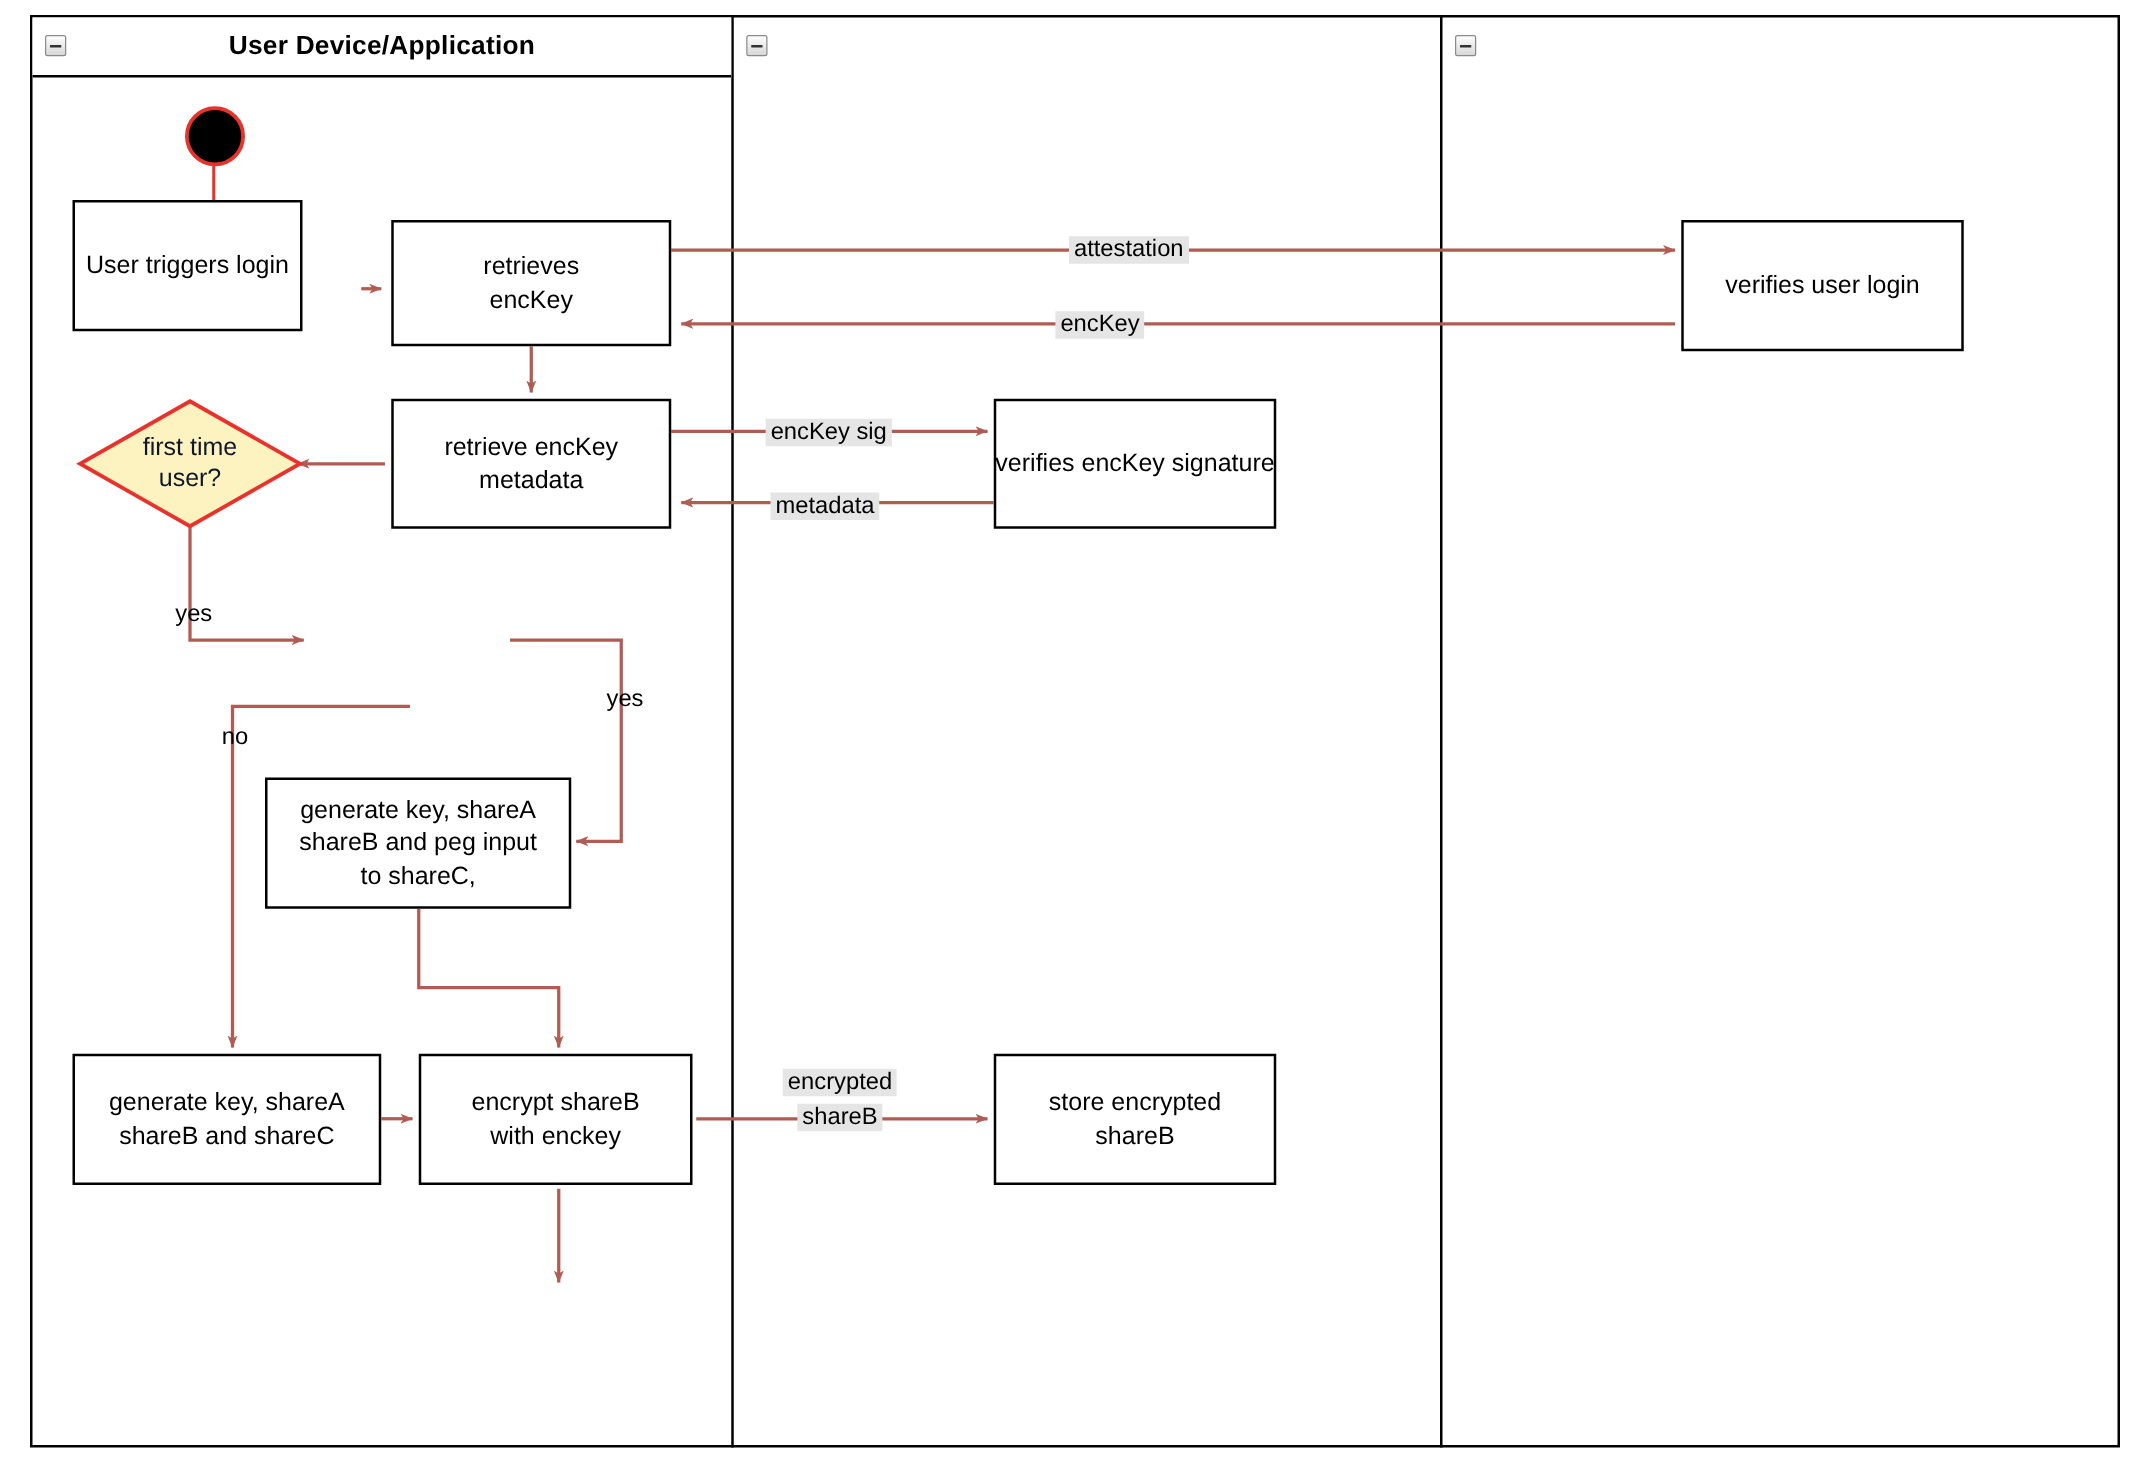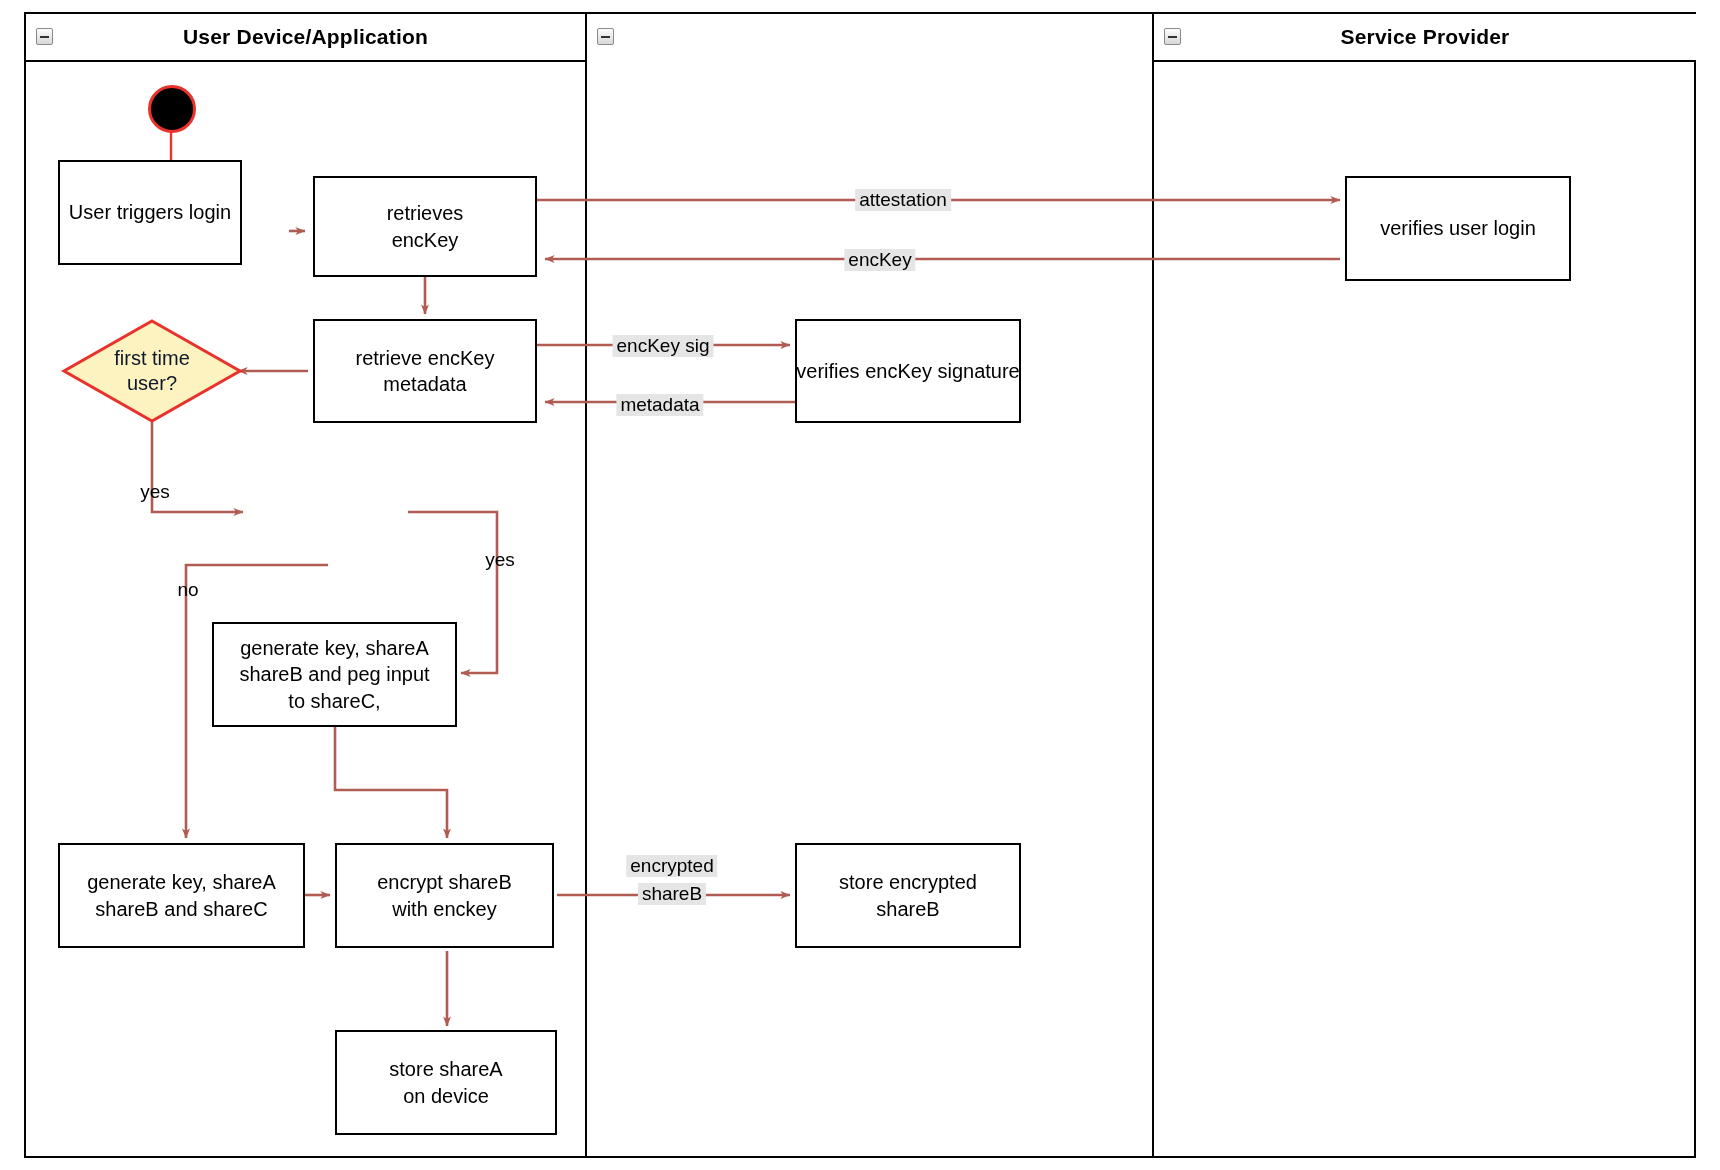--- a/index.html
+++ b/index.html
@@ -50,23 +50,20 @@
     <span class="lane-title">User Device/Application</span>
   </div>
   <div class="collapse-box" style="left:36px;top:28px;">
       <i></i>
     </div>
 
   <div class="collapse-box" style="left:597px;top:28px;">
       <i></i>
     </div>
 
-  <div class="lane-header" style="left:1154px;top:14px;width:542px;height:48px;">
-    <span class="lane-title">Service Provider</span>
-  </div>
   <div class="collapse-box" style="left:1164px;top:28px;">
       <i></i>
     </div>
 
   <svg id="edges" viewBox="0 0 1720 1170">
     <defs>
       <marker id="ah" markerWidth="11" markerHeight="11" refX="9.6" refY="4" orient="auto" markerUnits="userSpaceOnUse">
         <path d="M0,0 L10,4 L0,8 L2.6,4 Z" fill="#b05c52"></path>
       </marker>
       <marker id="ahr" markerWidth="11" markerHeight="11" refX="9.6" refY="4" orient="auto" markerUnits="userSpaceOnUse">
@@ -155,26 +152,20 @@
     </div>
   </div>
 
   <div class="node" style="left:335px;top:843px;width:219px;height:105px;">
     <div class="txt">
       <div>encrypt shareB</div>
       <div>with enckey</div>
     </div>
   </div>
 
-  <div class="node" style="left:335px;top:1030px;width:222px;height:105px;">
-    <div class="txt">
-      <div>store shareA</div>
-      <div>on device</div>
-    </div>
-  </div>
 
   <div class="node" style="left:795px;top:319px;width:226px;height:104px;">
     <div class="txt" style="position:absolute;left:50%;top:50%;transform:translate(-50%,-50%);">
       <div>verifies encKey signature</div>
     </div>
   </div>
 
   <div class="node" style="left:795px;top:843px;width:226px;height:105px;">
     <div class="txt">
       <div>store encrypted</div>

